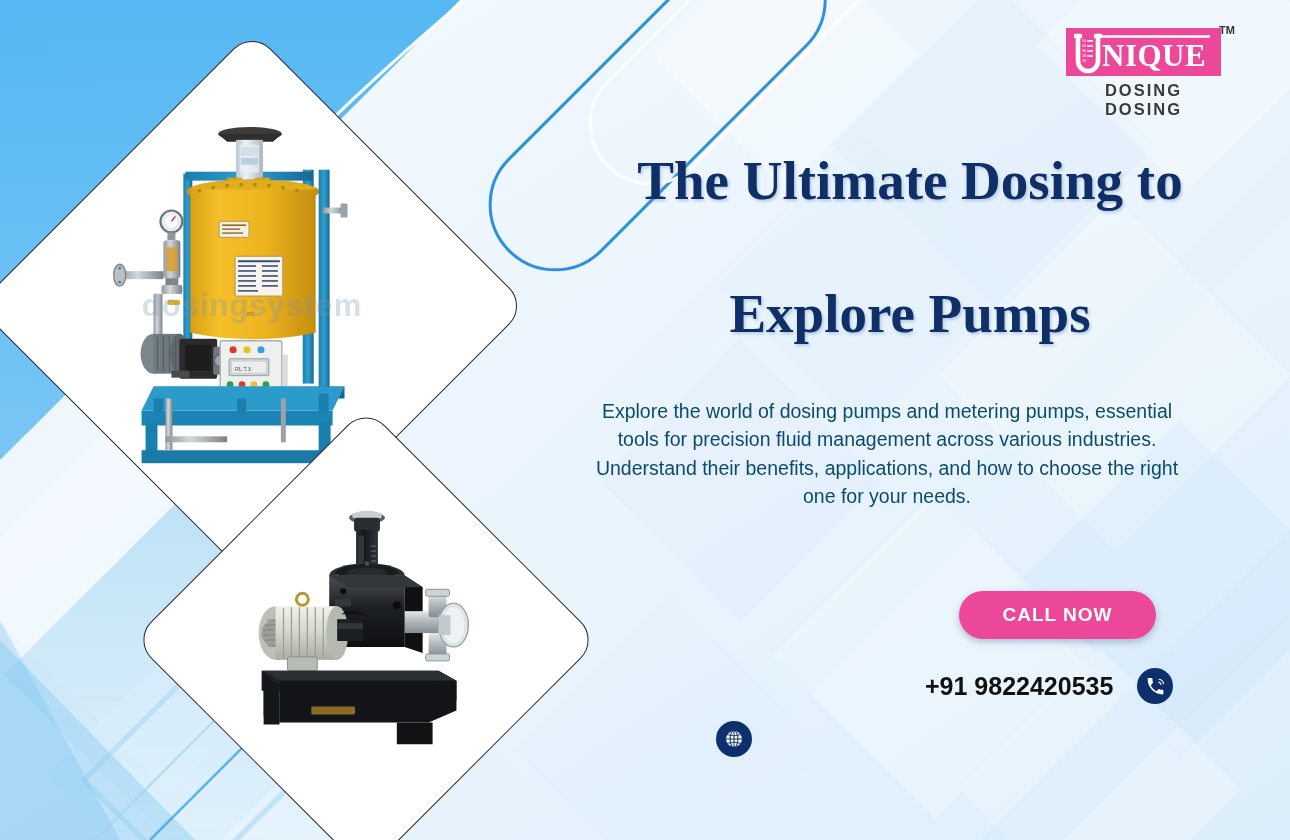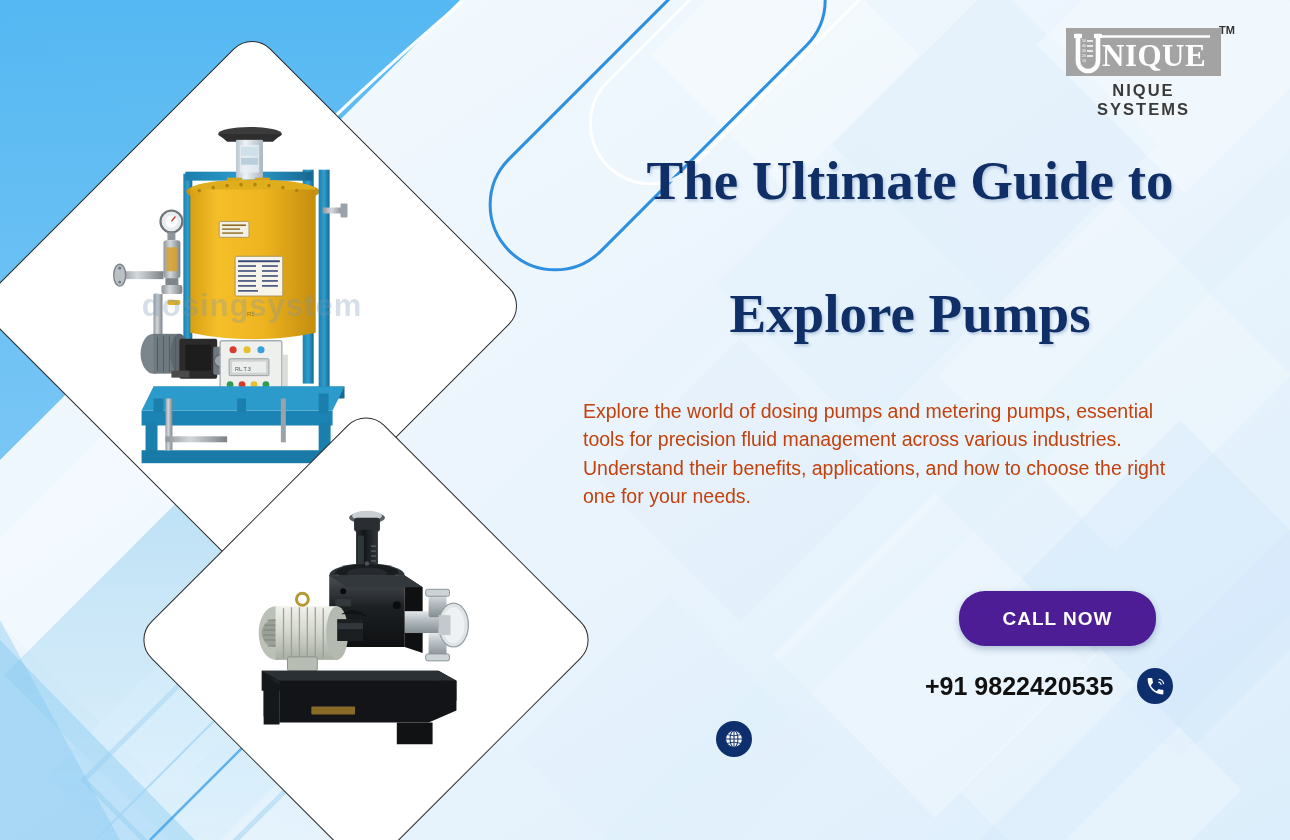--- a/index.html
+++ b/index.html
@@ -47,21 +47,21 @@
     color:rgba(120,150,175,0.30);
     letter-spacing:1px;
     white-space:nowrap;
     pointer-events:none;
   }
 
   
   #logo { position:absolute; left:1066px; top:28px; width:168px; }
   .logo-box {
     position:relative;
-    background:#a3a3a3;
+    background:#ec4899;
     width:155px; height:48px;
     display:flex; align-items:center;
   }
   .logo-tm {
     position:absolute;
     right:-14px; top:-4px;
     font-size:11px;
     font-weight:700;
     color:#333;
   }
@@ -87,28 +87,29 @@
     color:#102f67;
     text-shadow:1.5px 2px 3px rgba(120,150,190,0.45);
   }
 
   #subtext {
     position:absolute;
     left:583px; top:397px;
     width:608px;
     font-size:19.5px;
     line-height:1.46;
-    color:#c2410c;
+    color:#0c4a6e;
+    text-align:center;
   }
 
   #cta {
     position:absolute;
     left:959px; top:591px;
-    width:197px; height:55px;
-    background:#4c1d95;
+    width:197px; height:48px;
+    background:#ec4899;
     border-radius:26px;
     color:#fff;
     font-size:19px;
     font-weight:700;
     letter-spacing:1.0px;
     display:flex;
     align-items:center;
     justify-content:center;
     box-shadow:0 3px 7px rgba(20,50,100,0.28);
     cursor:pointer;
@@ -484,25 +485,25 @@
         <text x="16" y="24.4">30</text>
         <text x="16" y="29.4">20</text>
         <text x="16" y="34.4">10</text>
       </g>
 
       <line x1="36" y1="8.5" x2="144" y2="8.5" stroke="#ffffff" stroke-width="2.4"></line>
 
       <text x="36" y="38" font-family="Liberation Serif, serif" font-size="31" font-weight="bold" fill="#ffffff" letter-spacing="0.5">NIQUE</text>
     </svg>
   </div>
-  <div class="logo-sub">NIQUE SYSTEMS</div>
+  <div class="logo-sub">DOSING DOSING</div>
 </div>
 
 <h1 id="headline">
-  <span>The Ultimate Guide to</span><br>
+  <span>The Ultimate Dosing to</span><br>
   <br>
   <span>Explore Pumps</span>
 </h1>
 
 <p id="subtext">Explore the world of dosing pumps and metering pumps, essential tools for precision fluid management across various industries. Understand their benefits, applications, and how to choose the right one for your needs.</p>
 
 <div id="cta">CALL NOW</div>
 
 <div class="contact-row" id="contact-phone">
   <span>+91 9822420535</span>

